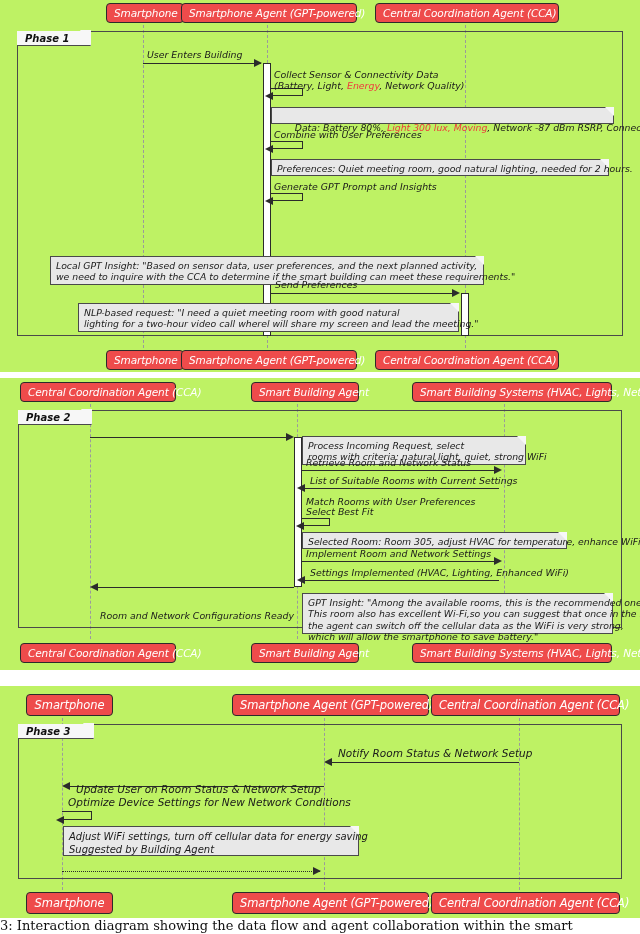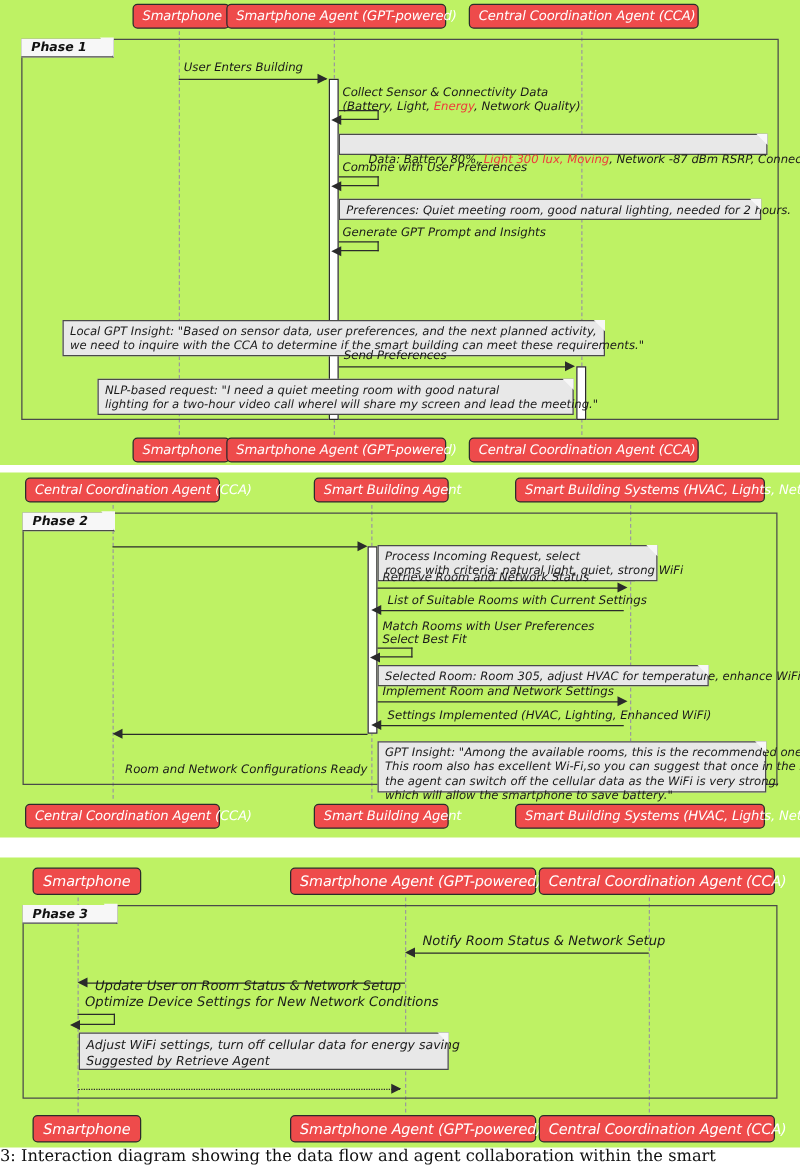--- a/index.html
+++ b/index.html
@@ -278,21 +278,21 @@
 
     <div class="msg" style="left:68px;top:100px;width:256px;"></div>
     <div class="arrowhead left" style="left:62px;top:96px;"></div>
     <div class="msg-label" style="left:76px;top:86px;font-size:10.5px;margin-top:12px;">Update User on Room Status &amp; Network Setup</div>
 
     <div class="msg-label" style="left:68px;top:111px;font-size:10.5px;">Optimize Device Settings for New Network Conditions</div>
     <div class="selfmsg" style="left:62px;top:125px;width:30px;height:9px;"></div>
     <div class="arrowhead left" style="left:56px;top:130px;"></div>
 
     <div class="note" style="left:63px;top:140px;width:296px;height:30px;font-size:10px;line-height:13px;"><span>Adjust WiFi settings, turn off cellular data for energy saving</span>
-<span>Suggested by Retrieve Agent</span></div>
+<span>Suggested by Building Agent</span></div>
 
     <div class="msg dotted" style="left:62px;top:185px;width:258px;"></div>
     <div class="arrowhead right" style="left:313px;top:181px;"></div>
 
     <div class="participant" style="left:26px;top:206px;width:71px;height:20px;line-height:20px;font-size:11.5px;">Smartphone</div>
     <div class="participant" style="left:232px;top:206px;width:181px;height:20px;line-height:20px;font-size:11.5px;">Smartphone Agent (GPT-powered)</div>
     <div class="participant" style="left:431px;top:206px;width:173px;height:20px;line-height:20px;font-size:11.5px;">Central Coordination Agent (CCA)</div>
   </div>
 
   <div class="caption" style="left:0px;top:918px;width:640px;">3:  Interaction  diagram  showing  the  data  flow  and  agent  collaboration  within  the  smart</div>

